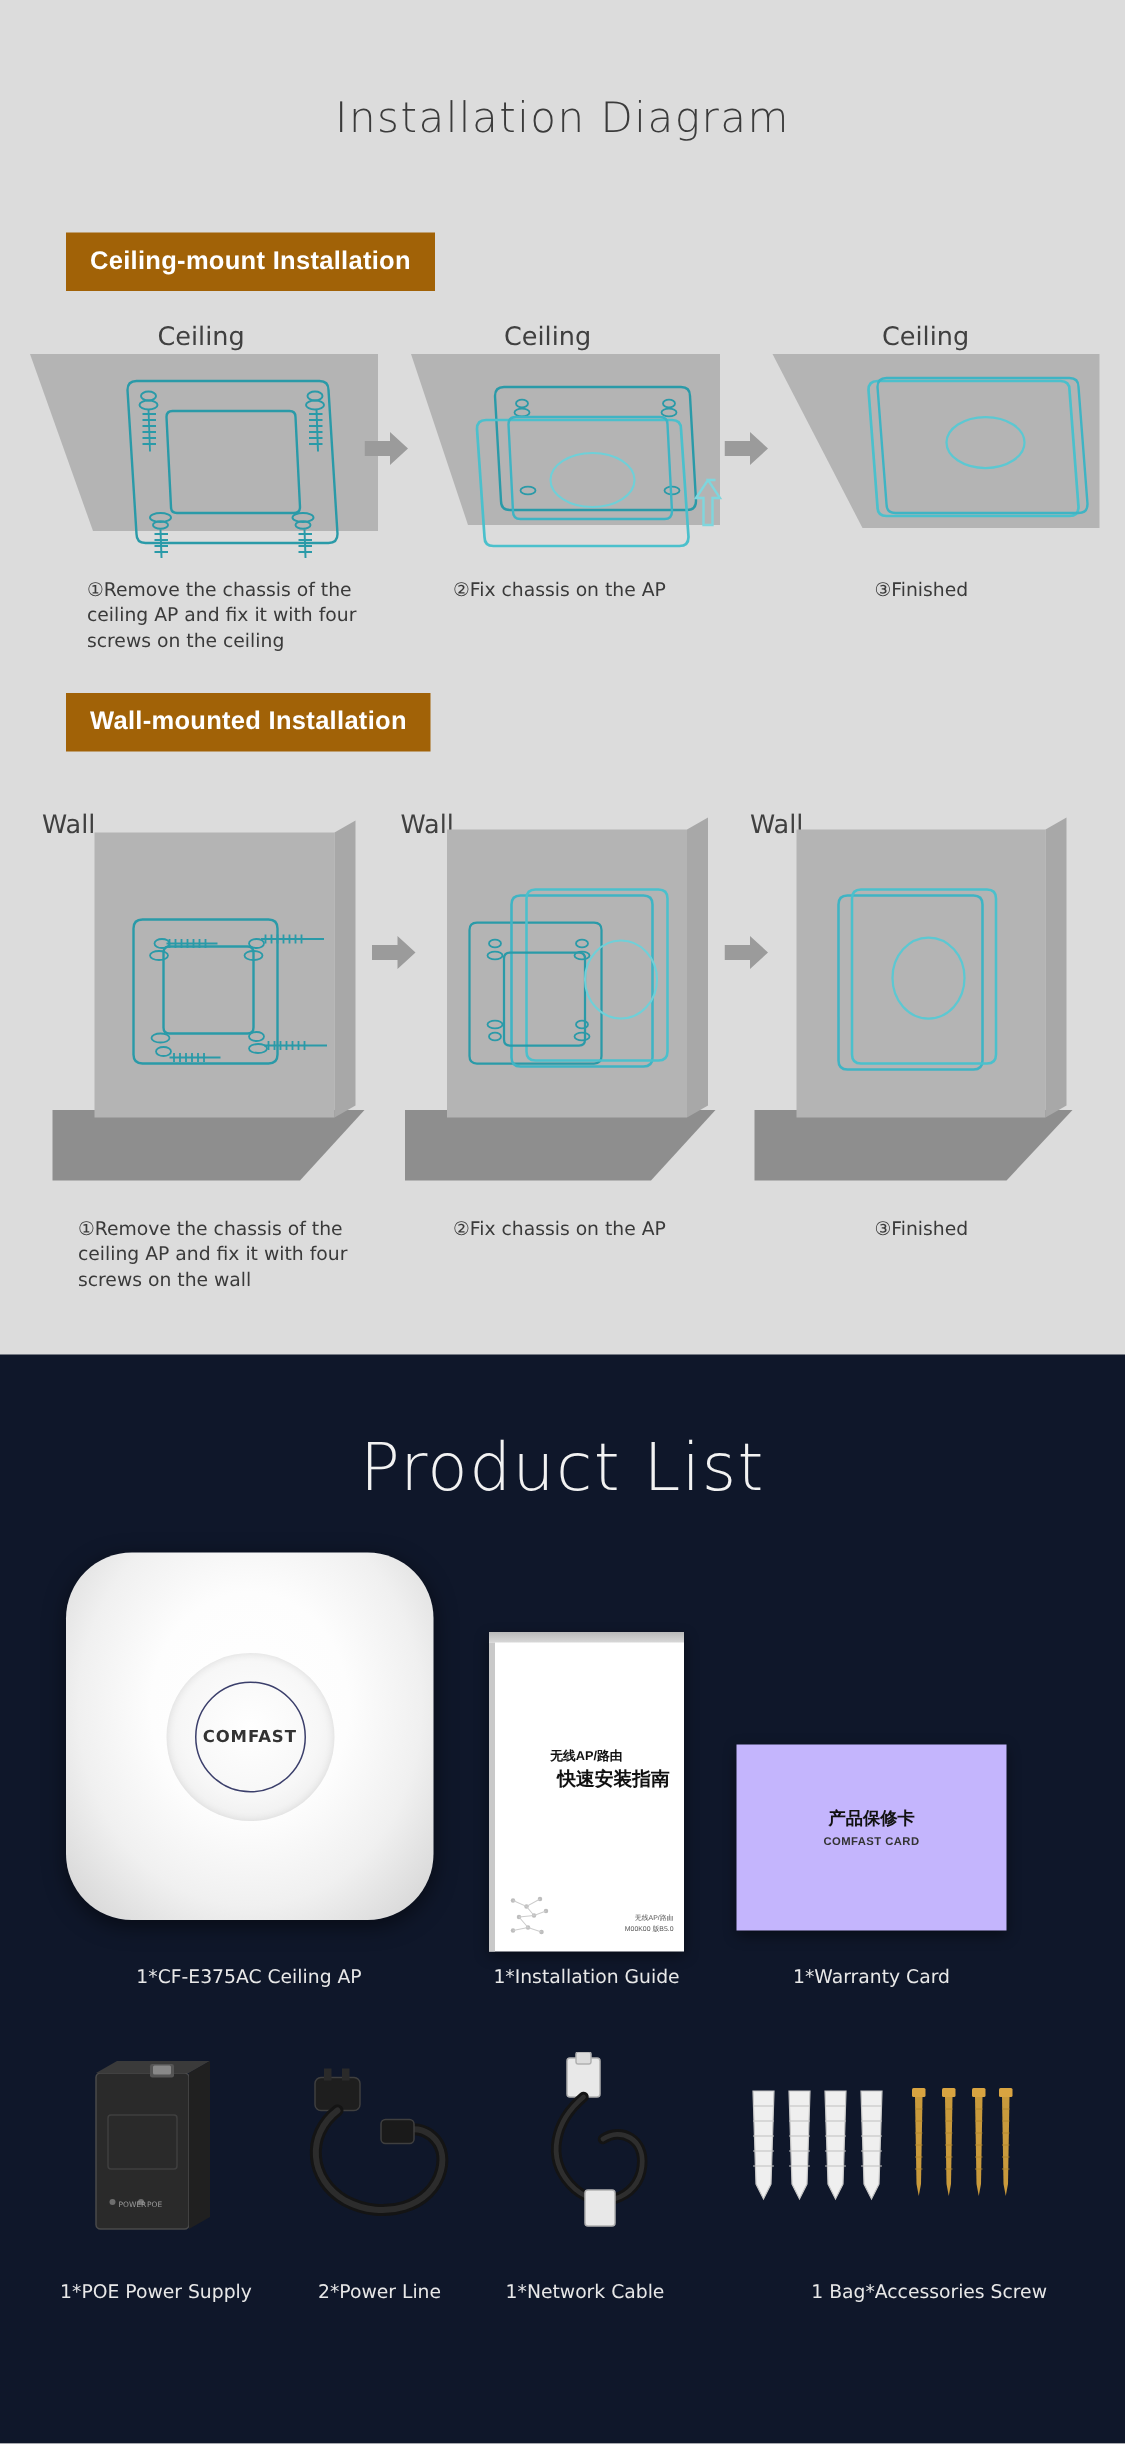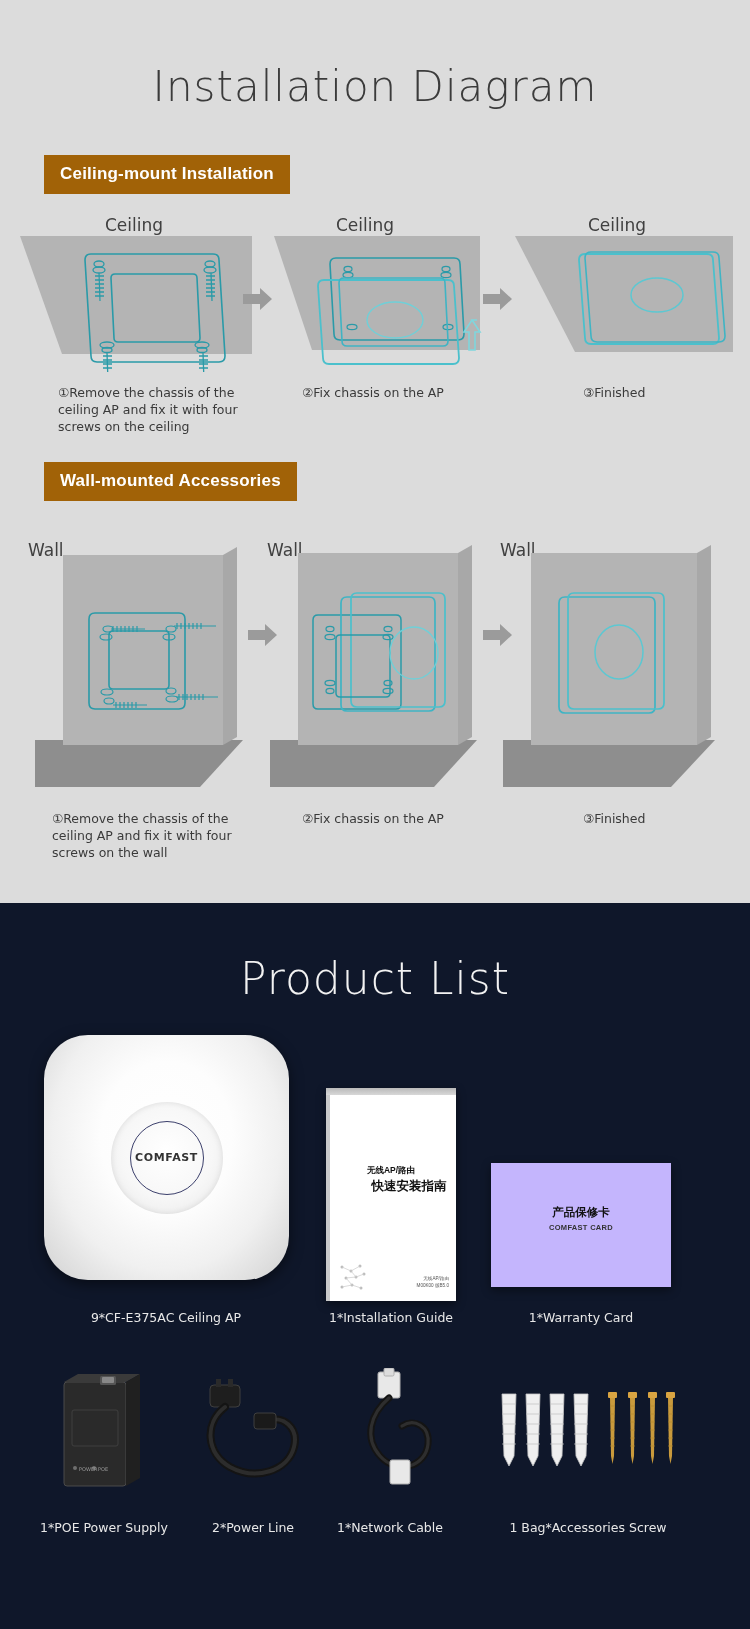--- a/index.html
+++ b/index.html
@@ -10,21 +10,21 @@
   }
   .page { position:relative; width:750px; height:1629px; }
 
   
   .install-section {
     position:absolute; left:0; top:0; width:750px; height:903px;
     background:#dcdcdc;
   }
   .main-title {
     position:absolute; left:0; top:62px; width:750px;
-    text-align:center; font-size:42px; font-weight:300;
+    text-align:center; font-size:28px; font-weight:300;
     letter-spacing:1px; color:#3b3b3b;
     font-family:"DejaVu Sans", sans-serif;
   }
   .badge {
     position:absolute; background:#a16207; color:#fff;
     font-size:17px; font-weight:bold; letter-spacing:.2px;
     padding:9px 16px 10px 16px; white-space:nowrap;
     font-family:"Liberation Sans", sans-serif;
   }
   #badge-ceiling { left:44px; top:155px; }
@@ -208,21 +208,21 @@
         <path d="M80,22 q-6,0 -6,6 l6,78 q0,6 6,6 l122,0 q6,0 6,-6 l-6,-78 q0,-6 -6,-6 z" fill="none" stroke="#4bc0cc" stroke-width="1.8"></path>
         <path d="M86,20 q-6,0 -6,6 l6,78 q0,6 6,6 l122,0 q6,0 6,-6 l-6,-78 q0,-6 -6,-6 z" fill="none" stroke="#3fb4c4" stroke-width="1.6"></path>
         <ellipse cx="152" cy="63" rx="26" ry="17" fill="none" stroke="#5cc8d2" stroke-width="1.5"></ellipse>
       </svg>
     </div>
 
     <div class="caption" style="left:58px; top:384px;">①Remove the chassis of the ceiling AP and fix it with four screws on the ceiling</div>
     <div class="caption" style="left:302px; top:384px;">②Fix chassis on the AP</div>
     <div class="caption" style="left:583px; top:384px;">③Finished</div>
 
-    <div class="badge" id="badge-wall">Wall-mounted Accessories</div>
+    <div class="badge" id="badge-wall">Wall-mounted Installation</div>
 
     <div class="surface-label" style="left:28px; top:540px;">Wall</div>
     <div class="surface-label" style="left:267px; top:540px;">Wall</div>
     <div class="surface-label" style="left:500px; top:540px;">Wall</div>
 
     <div class="panel" style="left:25px; top:525px;">
       <svg width="230" height="265" viewBox="0 0 230 265">
         <polygon points="10,215 218,215 175,262 10,262" fill="#8e8e8e"></polygon>
         <rect x="38" y="30" width="160" height="190" fill="#b4b4b4"></rect>
         <polygon points="198,30 212,22 212,212 198,220" fill="#a8a8a8"></polygon>
@@ -337,21 +337,21 @@
       <div>无线AP/路由</div>
       <div>M00K00 版B5.0</div>
     </div>
   </div>
 
   <div class="warranty">
     <div class="wr-cn">产品保修卡</div>
     <div class="wr-en">COMFAST CARD</div>
   </div>
 
-  <div class="prod-caption" style="left:36px; top:1310px; width:260px;">9*CF-E375AC Ceiling AP</div>
+  <div class="prod-caption" style="left:36px; top:1310px; width:260px;">1*CF-E375AC Ceiling AP</div>
   <div class="prod-caption" style="left:311px; top:1310px; width:160px;">1*Installation Guide</div>
   <div class="prod-caption" style="left:501px; top:1310px; width:160px;">1*Warranty Card</div>
 
   <div style="position:absolute; left:48px; top:1370px;">
     <svg width="112" height="125" viewBox="0 0 112 125">
       <rect x="16" y="12" width="62" height="104" rx="3" fill="#2a2a2a" stroke="#4a4a4a" stroke-width="1"></rect>
       <polygon points="16,12 30,4 92,4 78,12" fill="#3a3a3a"></polygon>
       <polygon points="78,12 92,4 92,108 78,116" fill="#202020"></polygon>
       <rect x="52" y="6" width="16" height="9" rx="1.5" fill="#555"></rect>
       <rect x="54" y="7" width="12" height="6" rx="1" fill="#888"></rect>
@@ -427,15 +427,15 @@
               <path d="M2,14 h5 M2,22 h5 M2,30 h5 M2,38 h5 M2,46 h5 M2,54 h5"></path>
             </g>
         </g>
       </g>
     </svg>
   </div>
 
   <div class="prod-caption" style="left:14px; top:1520px; width:180px;">1*POE Power Supply</div>
   <div class="prod-caption" style="left:178px; top:1520px; width:150px;">2*Power Line</div>
   <div class="prod-caption" style="left:315px; top:1520px; width:150px;">1*Network Cable</div>
-  <div class="prod-caption" style="left:478px; top:1520px; width:220px;">1 Bag*Accessories Screw</div>
+  <div class="prod-caption" style="left:478px; top:1520px; width:220px;text-align:right;">1 Bag*Accessories Screw</div>
 
 </div>
 
 </body></html>

